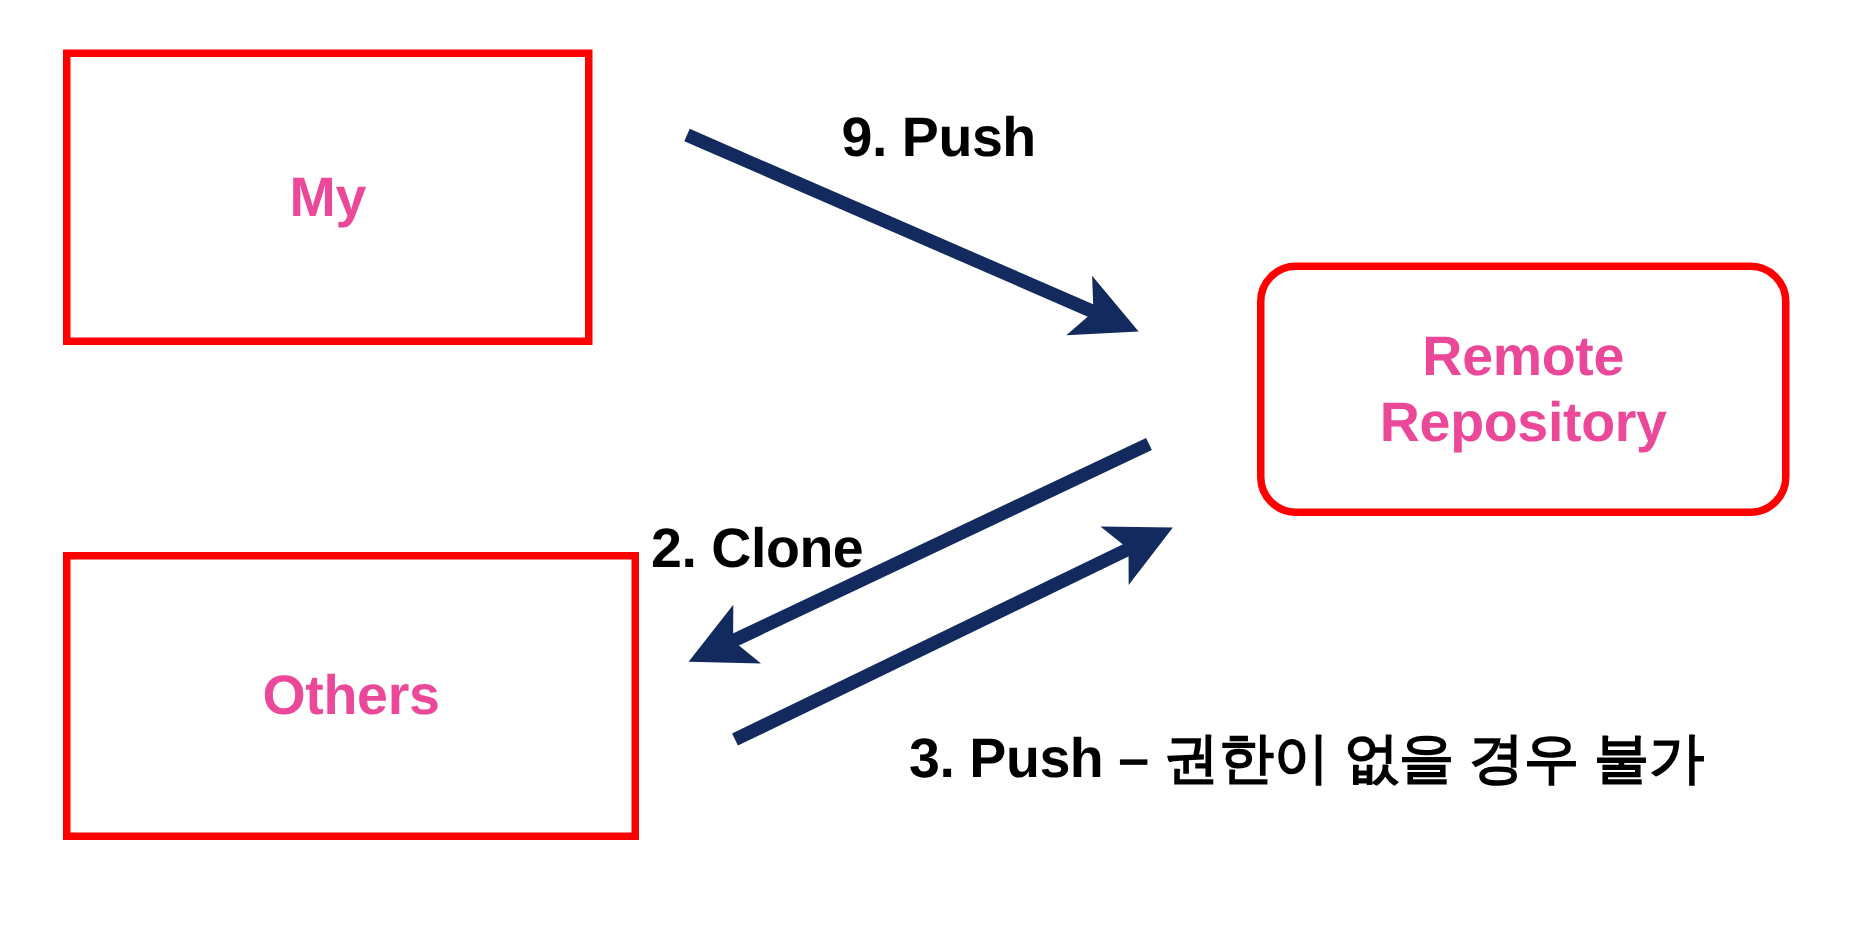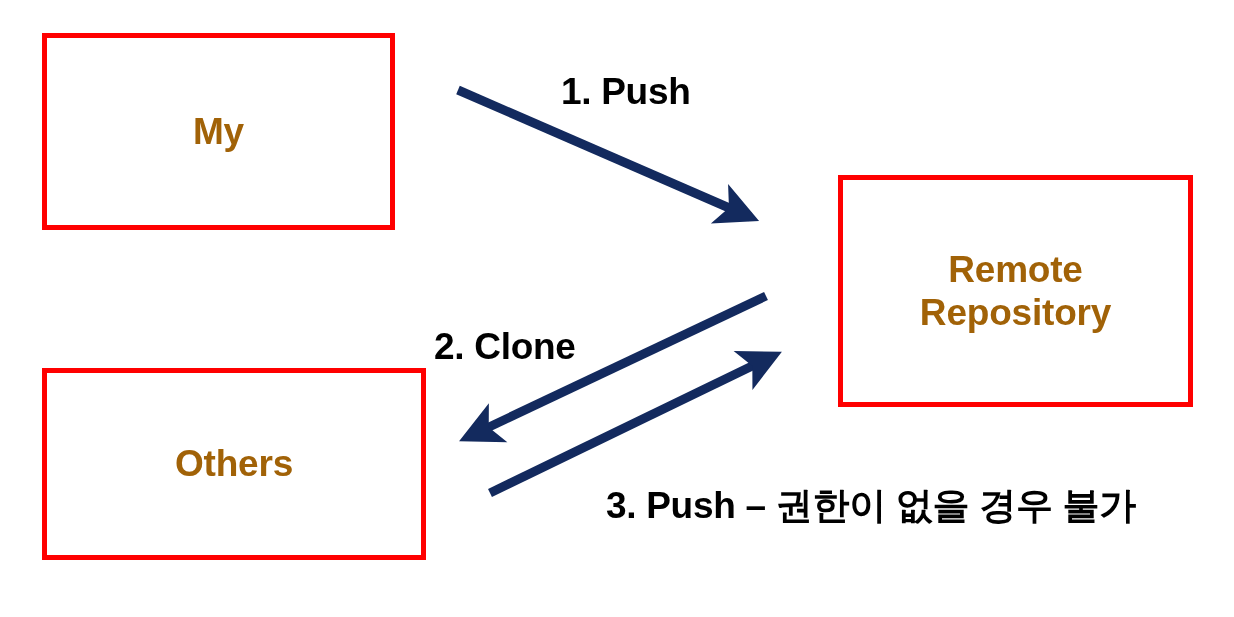--- a/index.html
+++ b/index.html
@@ -22,37 +22,37 @@
     position: absolute;
     box-sizing: border-box;
     background: #ffffff;
     border: 5px solid #ff0000;
     display: flex;
     align-items: center;
     justify-content: center;
     text-align: center;
   }
   .node-label {
-    color: #a16207;
+    color: #ec4899;
     font-size: 37px;
     line-height: 1.17;
     letter-spacing: -0.2px;
     white-space: pre-line;
   }
   .node-label.bold   { font-weight: 700; }
   .node-label.medium { font-weight: 600; }
 
   #box-my {
     left: 42px;  top: 33px;  width: 353px;  height: 197px;
   }
   #box-others {
     left: 42px;  top: 368px; width: 384px;  height: 192px;
   }
   #box-remote {
-    left: 838px; top: 175px; width: 355px;  height: 232px;
+    left: 838px; top: 175px; width: 355px;  height: 169px; border-radius: 26px;
   }
 
   
   #arrow-layer {
     position: absolute;
     left: 0; top: 0;
     width: 1234px;
     height: 617px;
     pointer-events: none;
   }
@@ -61,21 +61,21 @@
   .edge-label {
     position: absolute;
     color: #000000;
     font-weight: 700;
     font-size: 37px;
     line-height: 1.1;
     white-space: nowrap;
     letter-spacing: -0.3px;
   }
   #label-push1 { left: 561px; top: 72px; }
-  #label-clone { left: 434px; top: 327px; }
+  #label-clone { left: 434px; top: 346px; }
   #label-push3 { left: 606px; top: 460px; margin-top: 26px; }
 </style>
 </head>
 <body>
 
 <div id="canvas">
 
   <svg id="arrow-layer" viewBox="0 0 1234 617" width="1234" height="617">
     <defs>
       <marker id="ah-navy" markerWidth="5.2" markerHeight="5.2" refX="3.9" refY="2.6" orient="auto" markerUnits="strokeWidth">
@@ -102,19 +102,19 @@
 
   <div class="node-box" id="box-others">
     <span class="node-label medium">Others</span>
   </div>
 
   <div class="node-box" id="box-remote">
     <span class="node-label bold">Remote
 Repository</span>
   </div>
 
-  <div class="edge-label" id="label-push1">1. Push</div>
+  <div class="edge-label" id="label-push1">9. Push</div>
 
   <div class="edge-label" id="label-clone">2. Clone</div>
 
   <div class="edge-label" id="label-push3">3. Push – 권한이 없을 경우 불가</div>
 
 </div>
 
 </body></html>

